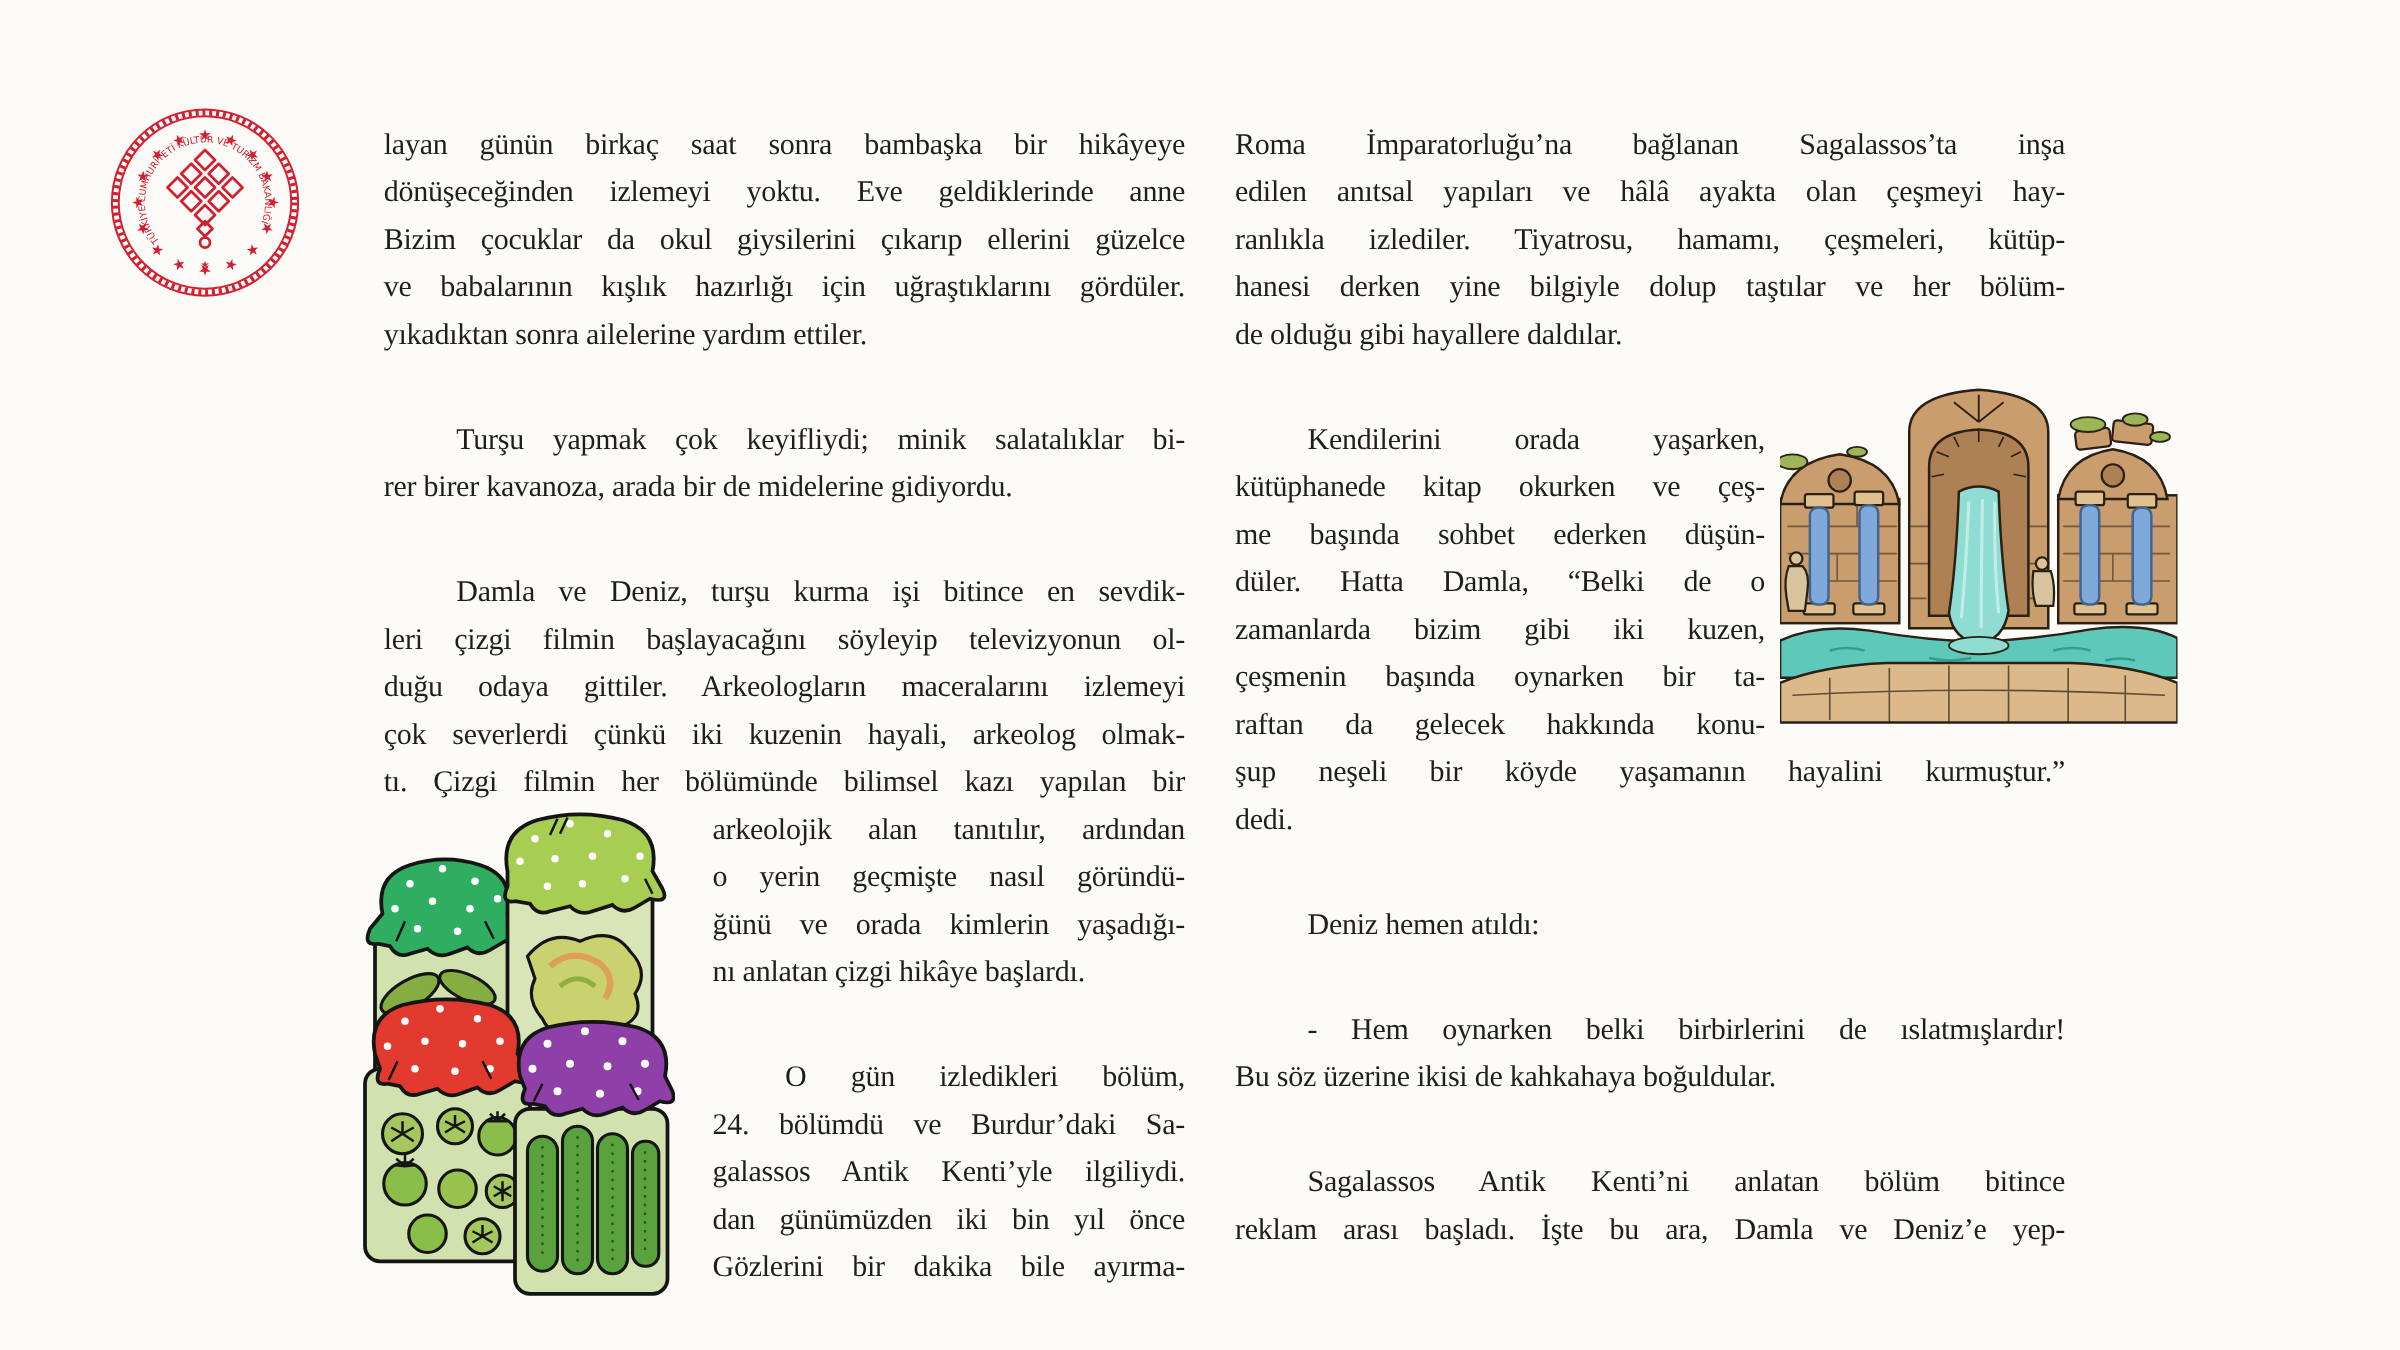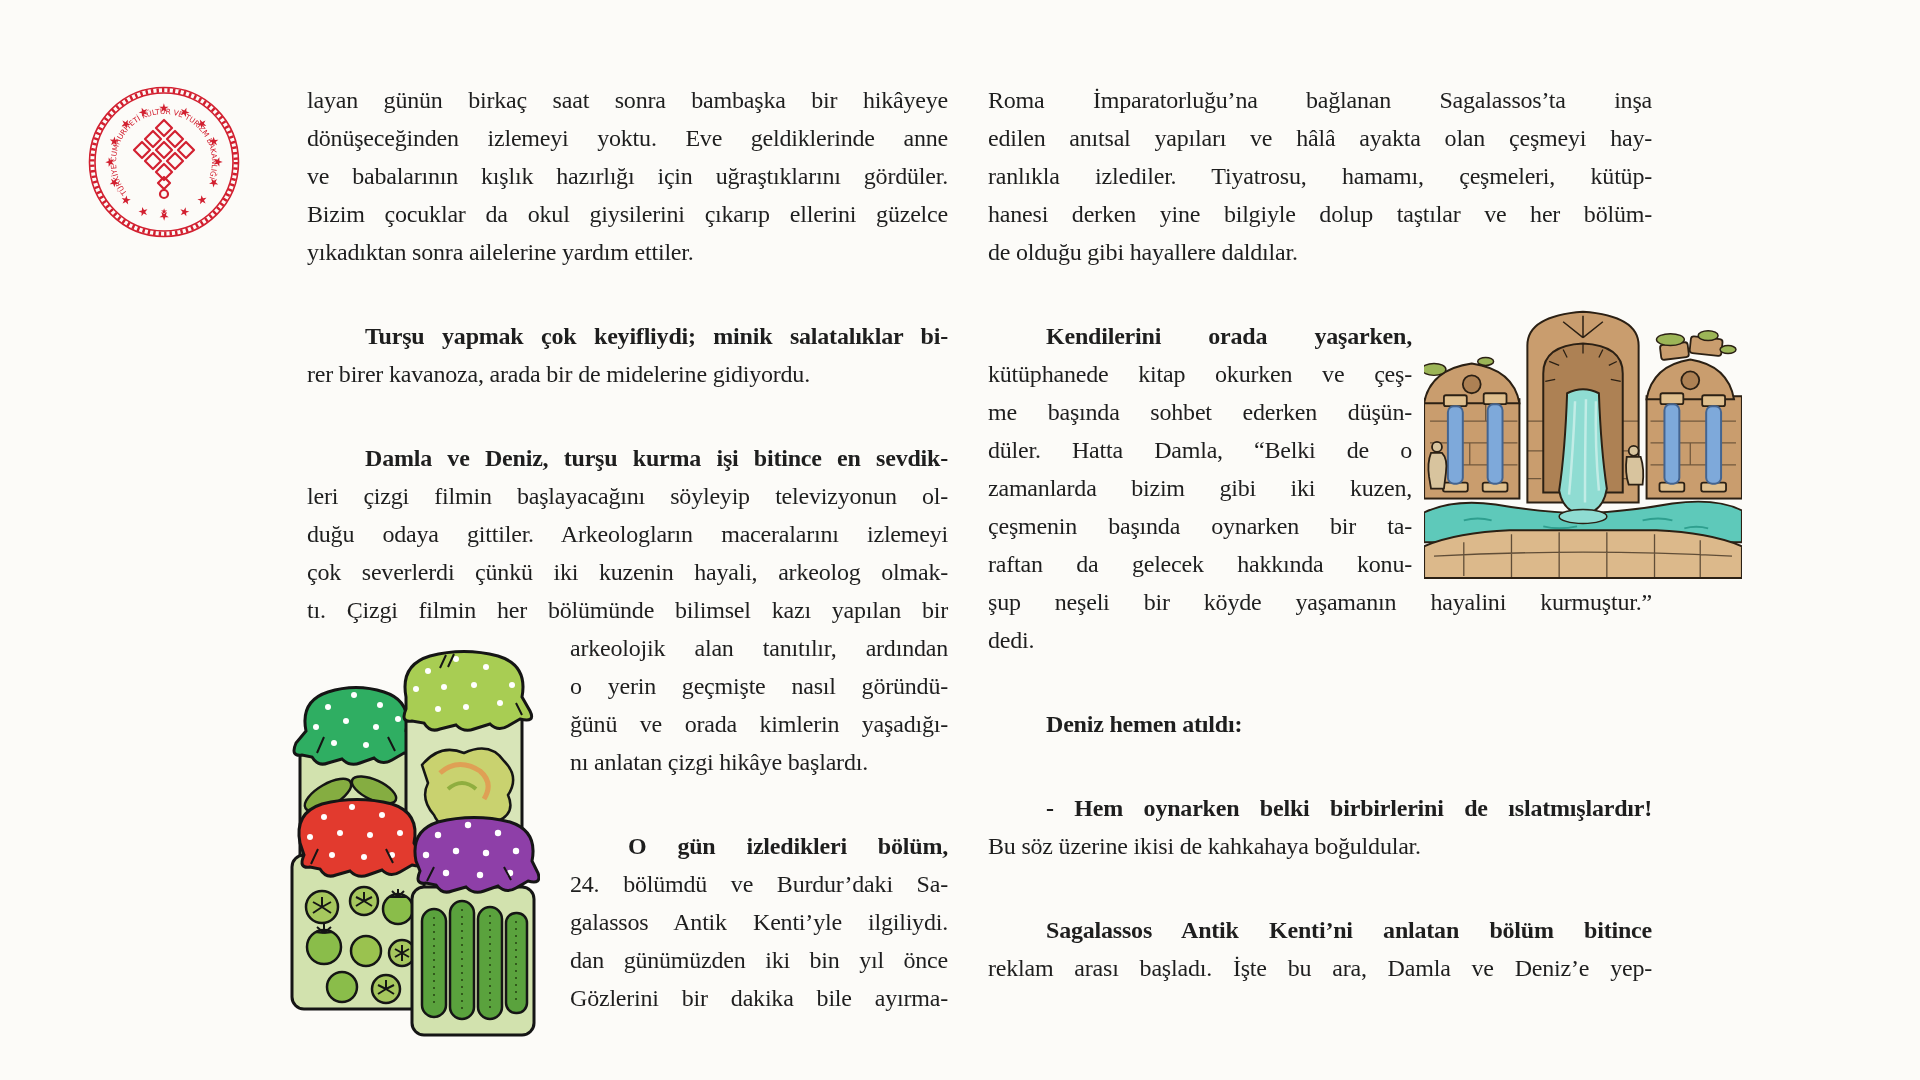--- a/index.html
+++ b/index.html
@@ -6,28 +6,28 @@
   .page {
     position:relative; width:1920px; height:1080px;
     background:#fcfbf8; overflow:hidden;
     font-family:"Liberation Serif","DejaVu Serif",serif;
     color:#1e1e1e;
   }
   .col { position:absolute; top:81px; }
   .col-left  { left:307px; width:641px; }
   .col-right { left:988px; width:664px; }
   .para { margin:46px 0 0 0; }
-  .para:first-child { margin-top:0; }
+  .para:first-child { margin-top:16px; }
   .ln {
     font-size:24px; line-height:38px;
     text-align:justify; text-align-last:justify;
     letter-spacing:-0.2px;
   }
   .ln.last { text-align-last:left; }
-  .ln.ind  { text-indent:58px;font-weight:bold; }
+  .ln.ind  { text-indent:58px; }
   .wrap-left  { margin-left:263px; width:378px; }
   .wrap-right { width:424px; }
   .logo { position:absolute; left:88px; top:86px; width:152px; height:152px; }
   .jars { position:absolute; left:288px; top:645px; width:252px; height:392px; }
   .fountain { position:absolute; left:1424px; top:282px; width:318px; height:298px; }
   svg { display:block; width:100%; height:100%; }
 </style>
 </head>
 <body>
 
@@ -78,22 +78,22 @@
         <path d="M76,91 L82,97 L76,103 L70,97 Z"></path>
         <circle cx="76" cy="108" r="4"></circle>
       </g>
     </svg>
   </div>
 
   <div class="col col-left">
     <div class="para">
       <div class="ln">layan günün birkaç saat sonra bambaşka bir hikâyeye</div>
       <div class="ln">dönüşeceğinden izlemeyi yoktu. Eve geldiklerinde anne</div>
+      <div class="ln">Bizim çocuklar da okul giysilerini çıkarıp ellerini güzelce</div>
       <div class="ln">ve babalarının kışlık hazırlığı için uğraştıklarını gördüler.</div>
-      <div class="ln">Bizim çocuklar da okul giysilerini çıkarıp ellerini güzelce</div>
       <div class="ln last">yıkadıktan sonra ailelerine yardım ettiler.</div>
     </div>
     <div class="para">
       <div class="ln ind">Turşu yapmak çok keyifliydi; minik salatalıklar bi-</div>
       <div class="ln last">rer birer kavanoza, arada bir de midelerine gidiyordu.</div>
     </div>
     <div class="para">
       <div class="ln ind">Damla ve Deniz, turşu kurma işi bitince en sevdik-</div>
       <div class="ln">leri çizgi filmin başlayacağını söyleyip televizyonun ol-</div>
       <div class="ln">duğu odaya gittiler. Arkeologların maceralarını izlemeyi</div>

